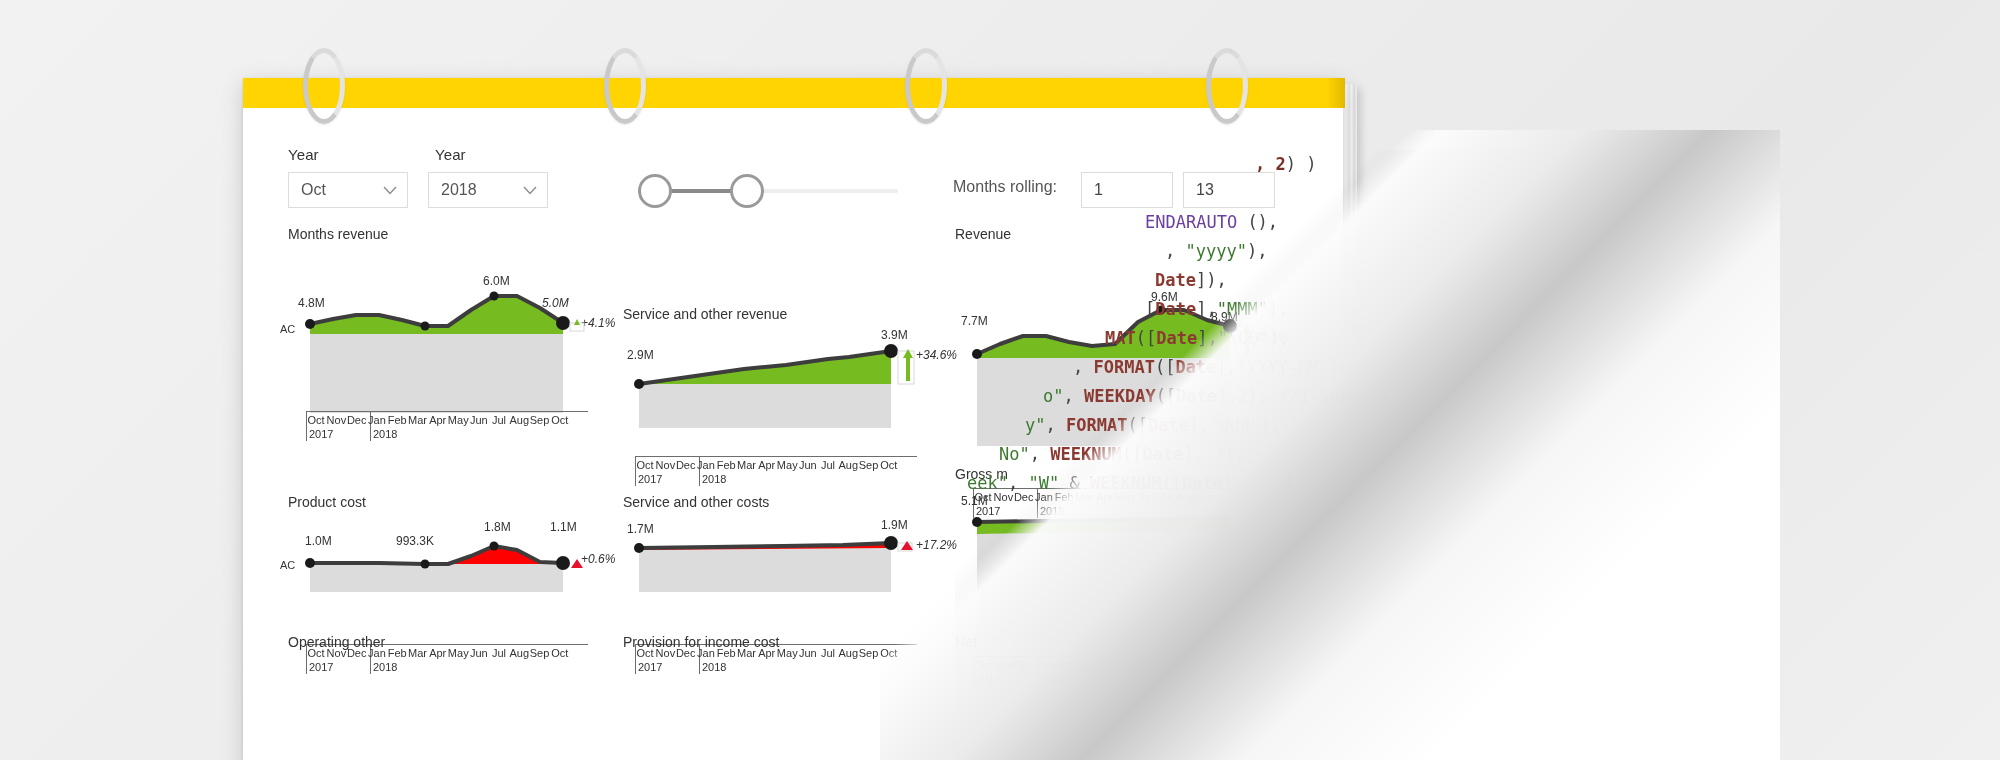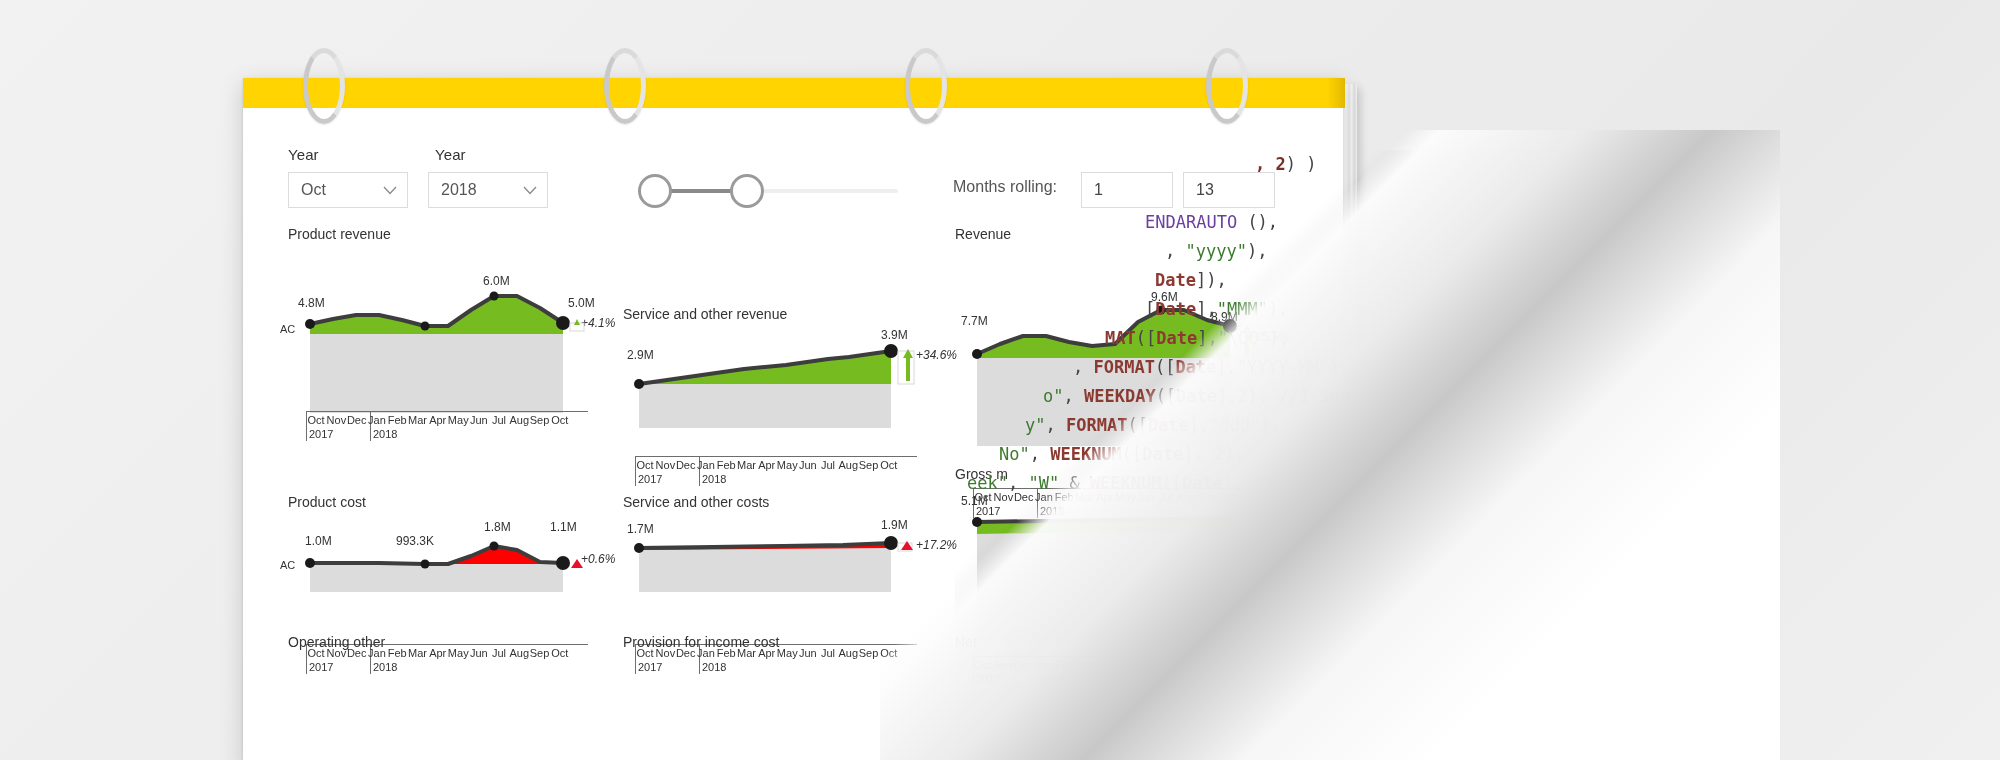--- a/index.html
+++ b/index.html
@@ -173,26 +173,26 @@
         <div class="rolling-label" style="left:710px;top:70px;">Months rolling:</div>
         <div class="numbox" style="left:838px;top:64px;width:92px;">
           <span>1</span>
         </div>
         <div class="numbox" style="left:940px;top:64px;width:92px;">
           <span>13</span>
         </div>
       </div>
 
       <div class="chart" style="left:45px;top:118px;width:340px;height:200px;">
-        <div class="chart-title">Product revenue</div>
+        <div class="chart-title">Months revenue</div>
         <div class="ac-label" style="left:-8px;top:97px;">AC</div>
         <div class="vlabel" style="left:10px;top:70px;">4.8M</div>
         <div class="vlabel" style="left:112px;top:110px;">4.8M</div>
         <div class="vlabel" style="left:195px;top:48px;">6.0M</div>
-        <div class="vlabel" style="left:280px;top:70px;">5.0M</div>
+        <div class="vlabel" style="left:254px;top:70px;font-style:italic;">5.0M</div>
         <div class="delta" style="left:293px;top:90px;">+4.1%</div>
         <svg class="chart-canvas" style="top:42px;" width="300" height="148">
           <polygon points="22,56 45,51 68,47 91,47 114,52 137,58 160,58 183,42 206,28 229,28 252,40 275,55 275,55 275,145 22,145" fill="#dcdcdc"></polygon>
           <polygon points="22,56 45,51 68,47 91,47 114,52 137,58 160,58 183,42 206,28 229,28 252,40 275,55 275,66 252,66 229,66 206,66 183,66 160,66 137,66 114,66 91,66 68,66 45,66 22,66" fill="#76bc21"></polygon>
           <polyline points="22,56 45,51 68,47 91,47 114,52 137,58 160,58 183,42 206,28 229,28 252,40 275,55" fill="none" stroke="#3d3d3d" stroke-width="4" stroke-linejoin="round"></polyline>
           <circle cx="22" cy="56" r="5" fill="#1a1a1a"></circle>
           <circle cx="137" cy="58" r="4.5" fill="#1a1a1a"></circle>
           <circle cx="206" cy="28" r="4.5" fill="#1a1a1a"></circle>
           <circle cx="275" cy="55" r="7" fill="#1a1a1a"></circle>
           <rect x="282" y="55" width="14" height="8" fill="none" stroke="#d8d8d8" stroke-width="1"></rect>

